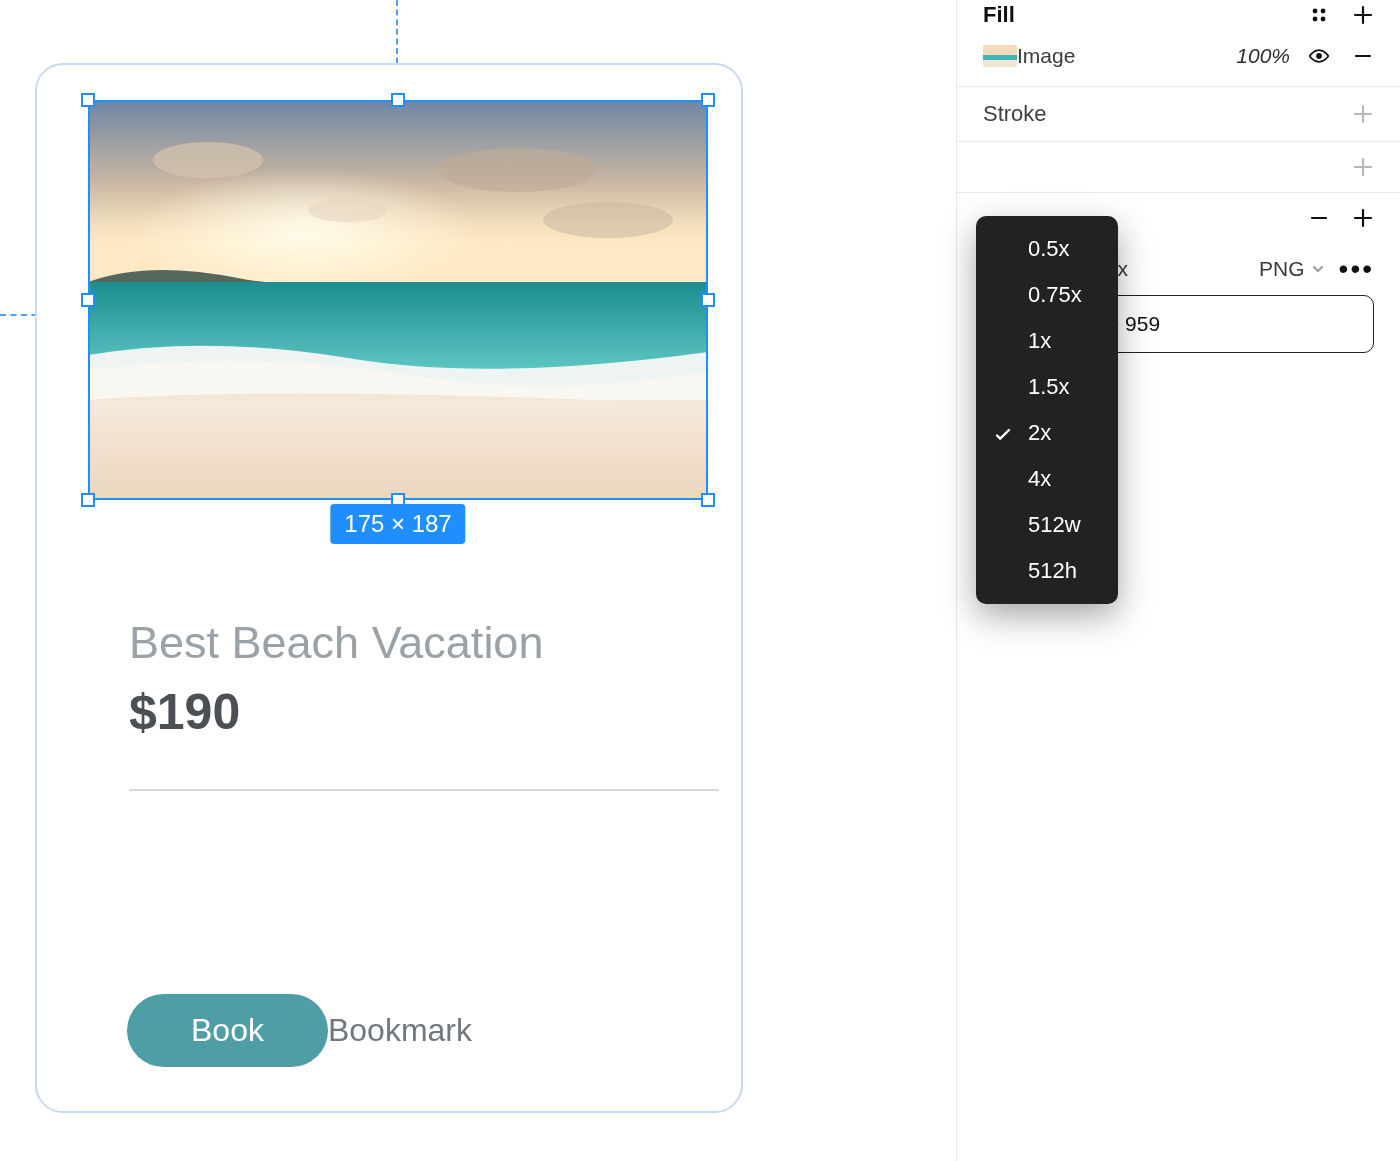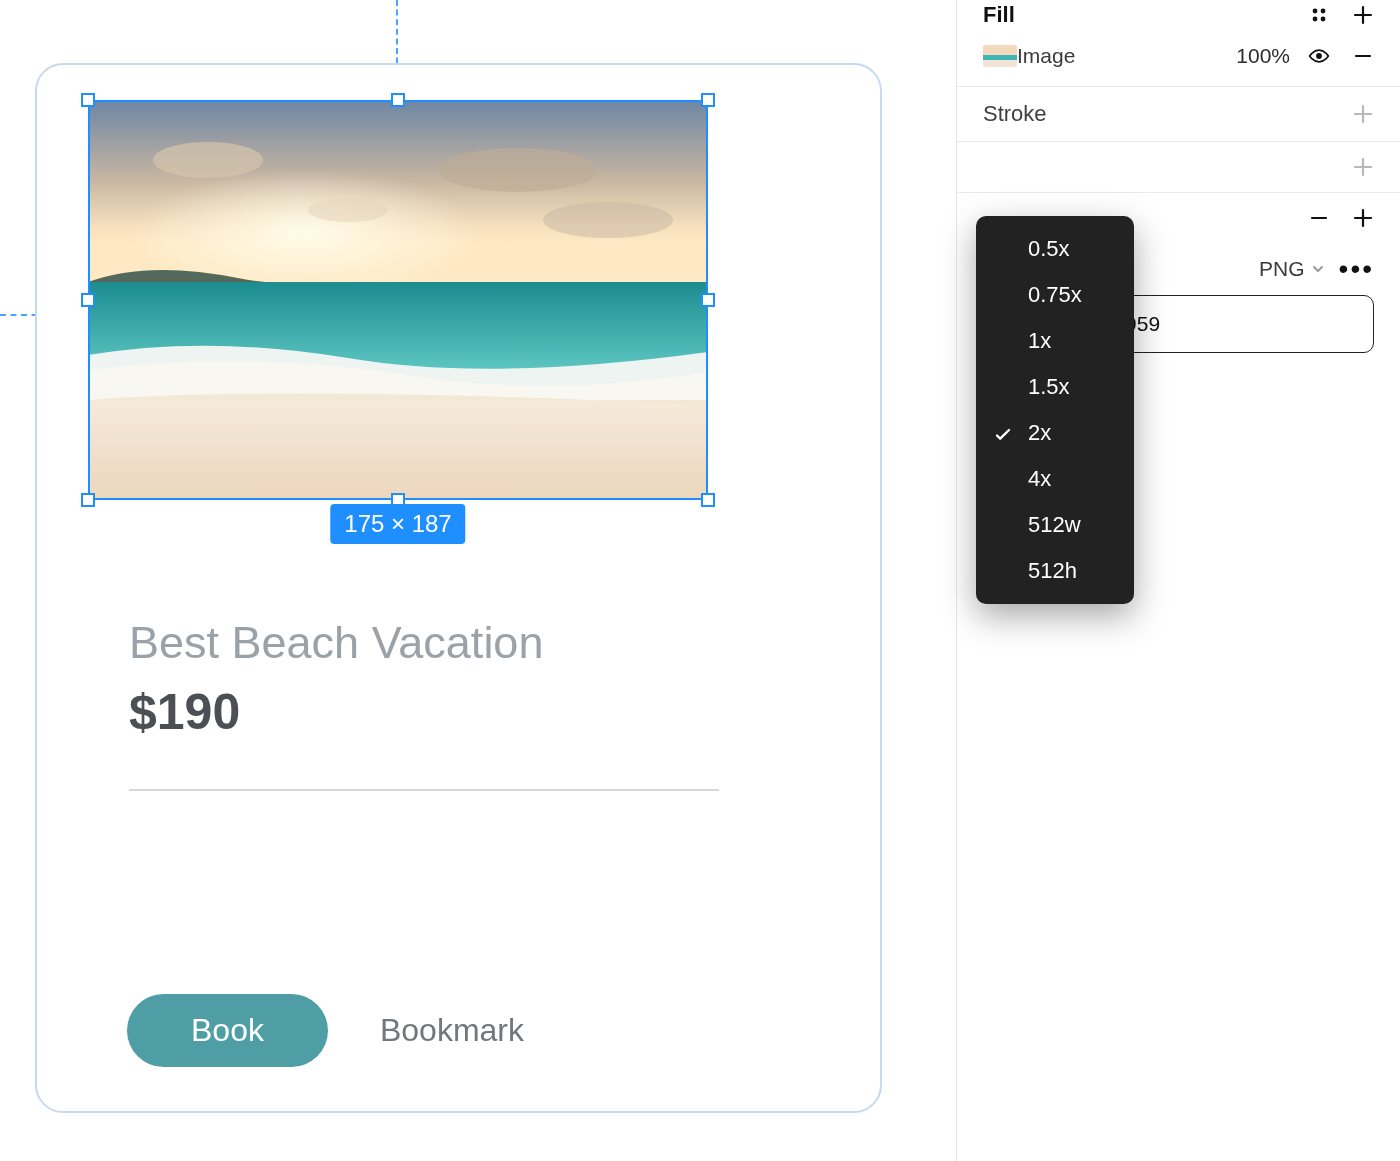--- a/index.html
+++ b/index.html
@@ -34,21 +34,21 @@
       top: 314px;
       left: 0;
       width: 90px;
       border-top: 2px dashed #4aa4ff;
     }
 
     .card {
       position: absolute;
       left: 35px;
       top: 63px;
-      width: 847px;
+      width: 708px;
       height: 1050px;
       background: #ffffff;
       border: 2px solid #c9d9f0;
       border-radius: 28px;
       padding: 40px 54px 50px 34px;
     }
 
     
     .sel-wrap {
       position: absolute;
@@ -127,21 +127,20 @@
       line-height: 1.35;
       color: #9ba3a9;
       font-weight: 400;
     }
     .card-actions {
       position: absolute;
       left: 90px;
       bottom: 44px;
       display: flex;
       align-items: center;
-      gap: 52px;
     }
     .book-btn {
       background: #4f9ea6;
       color: #fff;
       border: none;
       border-radius: 40px;
       padding: 18px 64px;
       font-size: 32px;
       font-weight: 400;
       cursor: pointer;
@@ -185,21 +184,21 @@
       display: flex;
       align-items: center;
       padding: 6px 26px 18px 26px;
     }
     .fill-swatch {
       width: 34px; height: 22px; border-radius: 2px;
       background: linear-gradient(to bottom, #f4d9bc 0%, #f4d9bc 45%, #3eb6b6 45%, #3eb6b6 70%, #f2e4d4 70%);
     }
     .fill-label { font-size: 21px; color: #3b3b3b; }
     .spacer { flex: 1; }
-    .fill-pct { font-size: 21px; color: #2d2d2d; margin-right: 18px; }
+    .fill-pct { font-size: 21px; color: #2d2d2d; margin-right: 18px; font-style: italic; }
     .row-icons { display: flex; align-items: center; gap: 22px; }
 
     .export-controls {
       display: flex;
       align-items: center;
       padding: 14px 26px;
       gap: 14px;
     }
     .export-fix {
       font-size: 21px;
@@ -235,21 +234,21 @@
 
     
     .ic { width: 22px; height: 22px; display: inline-flex; align-items: center; justify-content: center; cursor: pointer; }
     .ic svg { display: block; }
 
     
     .scale-menu {
       position: absolute;
       left: 976px;
       top: 216px;
-      width: 158px;
+      width: 142px;
       background: #222222;
       border-radius: 10px;
       padding: 10px 0;
       box-shadow: 0 12px 34px rgba(0,0,0,0.35);
       z-index: 50;
     }
     .scale-item {
       position: relative;
       padding: 10px 22px 10px 52px;
       color: #fff;

